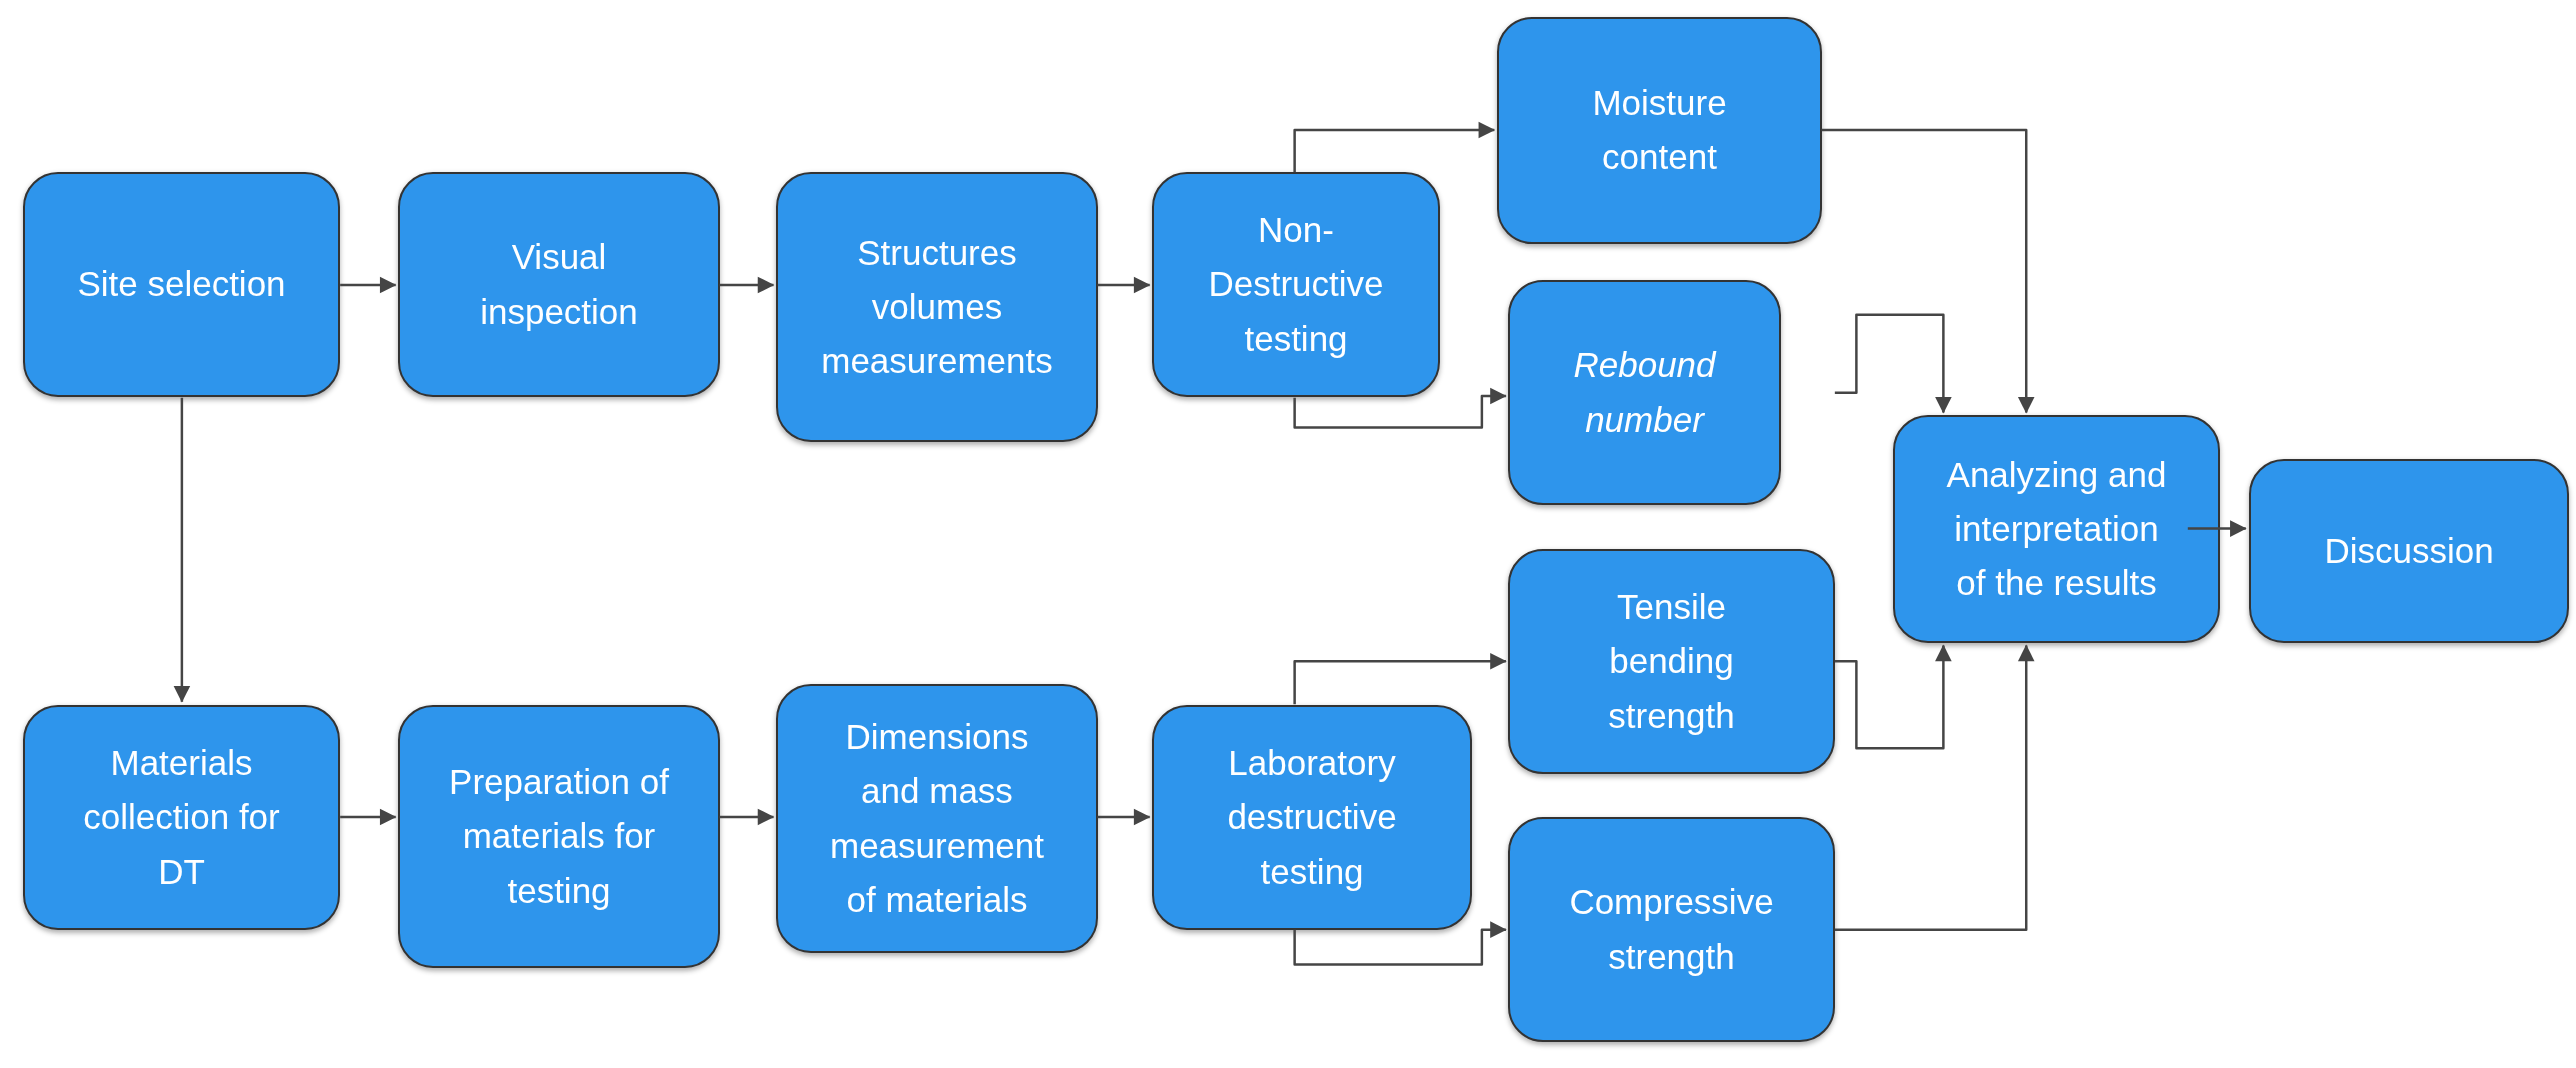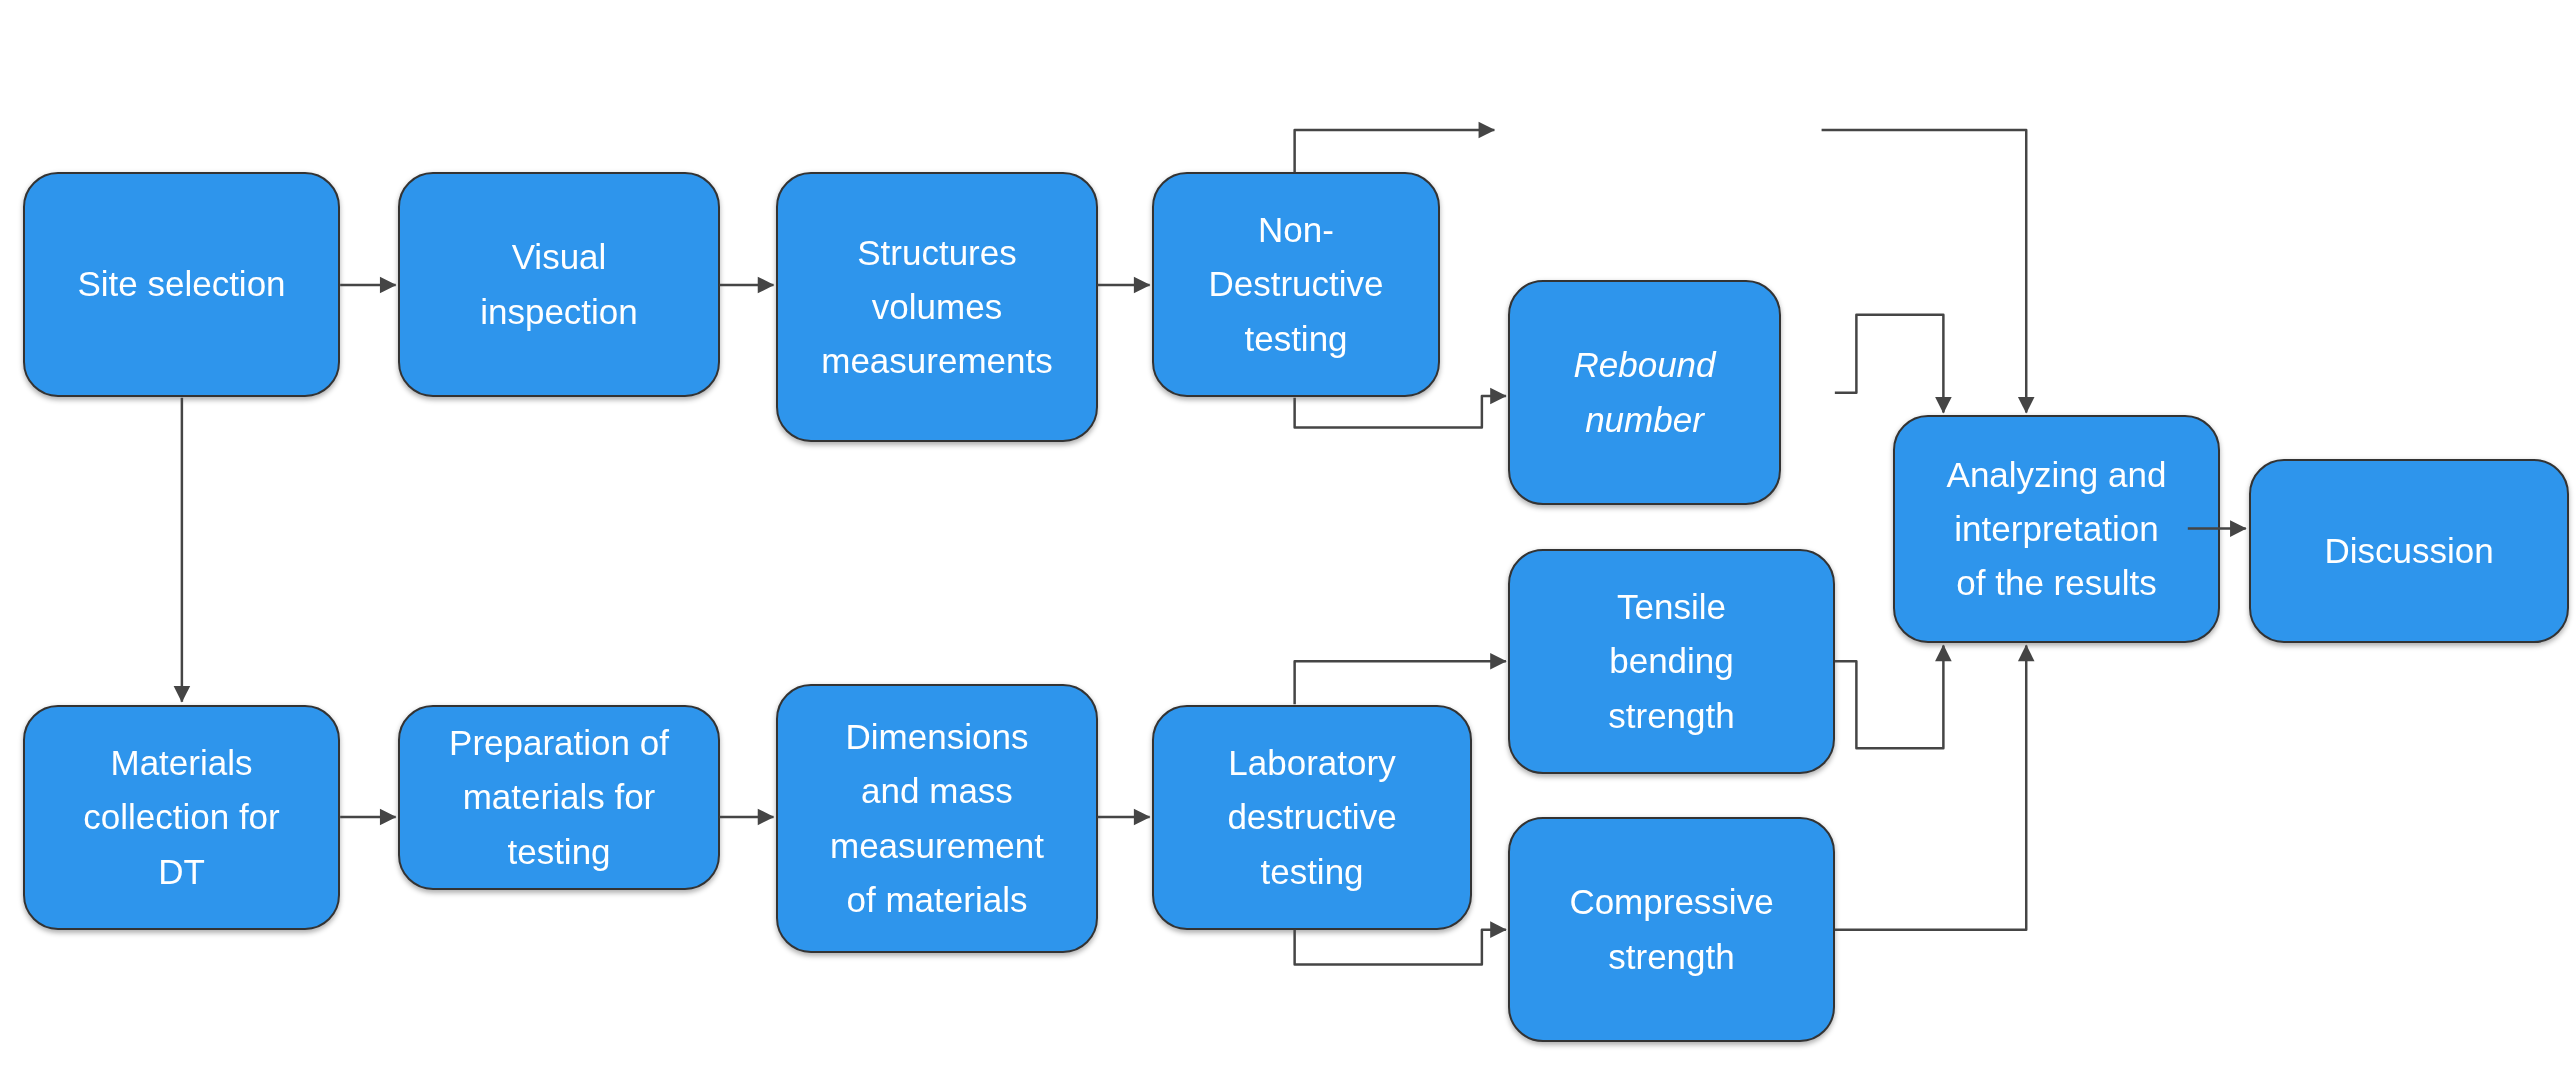--- a/index.html
+++ b/index.html
@@ -62,20 +62,24 @@
   <div class="node" style="left:776px; top:172px; width:322px; height:270px;">
     <span class="node-label">Structures
 volumes
 measurements</span>
   </div>
   <div class="node" style="left:1152px; top:172px; width:288px; height:225px;">
     <span class="node-label">Non-
 Destructive
 testing</span>
   </div>
+  <div class="node" style="left:1497px; top:16.6px; width:325px; height:227px;">
+    <span class="node-label">Moisture
+content</span>
+  </div>
   <div class="node" style="left:1508px; top:280px; width:273px; height:225px;font-style:italic;">
     <span class="node-label">Rebound
 number</span>
   </div>
   <div class="node" style="left:1508px; top:549px; width:327px; height:225px;">
     <span class="node-label">Tensile
 bending
 strength</span>
   </div>
   <div class="node" style="left:1508px; top:817px; width:327px; height:225px;">
@@ -88,21 +92,21 @@
 of the results</span>
   </div>
   <div class="node" style="left:2249px; top:415px; width:320px; height:184px;margin-top:44px;">
     <span class="node-label">Discussion</span>
   </div>
   <div class="node" style="left:23px; top:705px; width:317px; height:225px;">
     <span class="node-label">Materials
 collection for
 DT</span>
   </div>
-  <div class="node" style="left:398px; top:705px; width:322px; height:185px;">
+  <div class="node" style="left:398px; top:705px; width:322px; height:263px;">
     <span class="node-label">Preparation of
 materials for
 testing</span>
   </div>
   <div class="node" style="left:776px; top:684px; width:322px; height:269px;">
     <span class="node-label">Dimensions
 and mass
 measurement
 of materials</span>
   </div>

